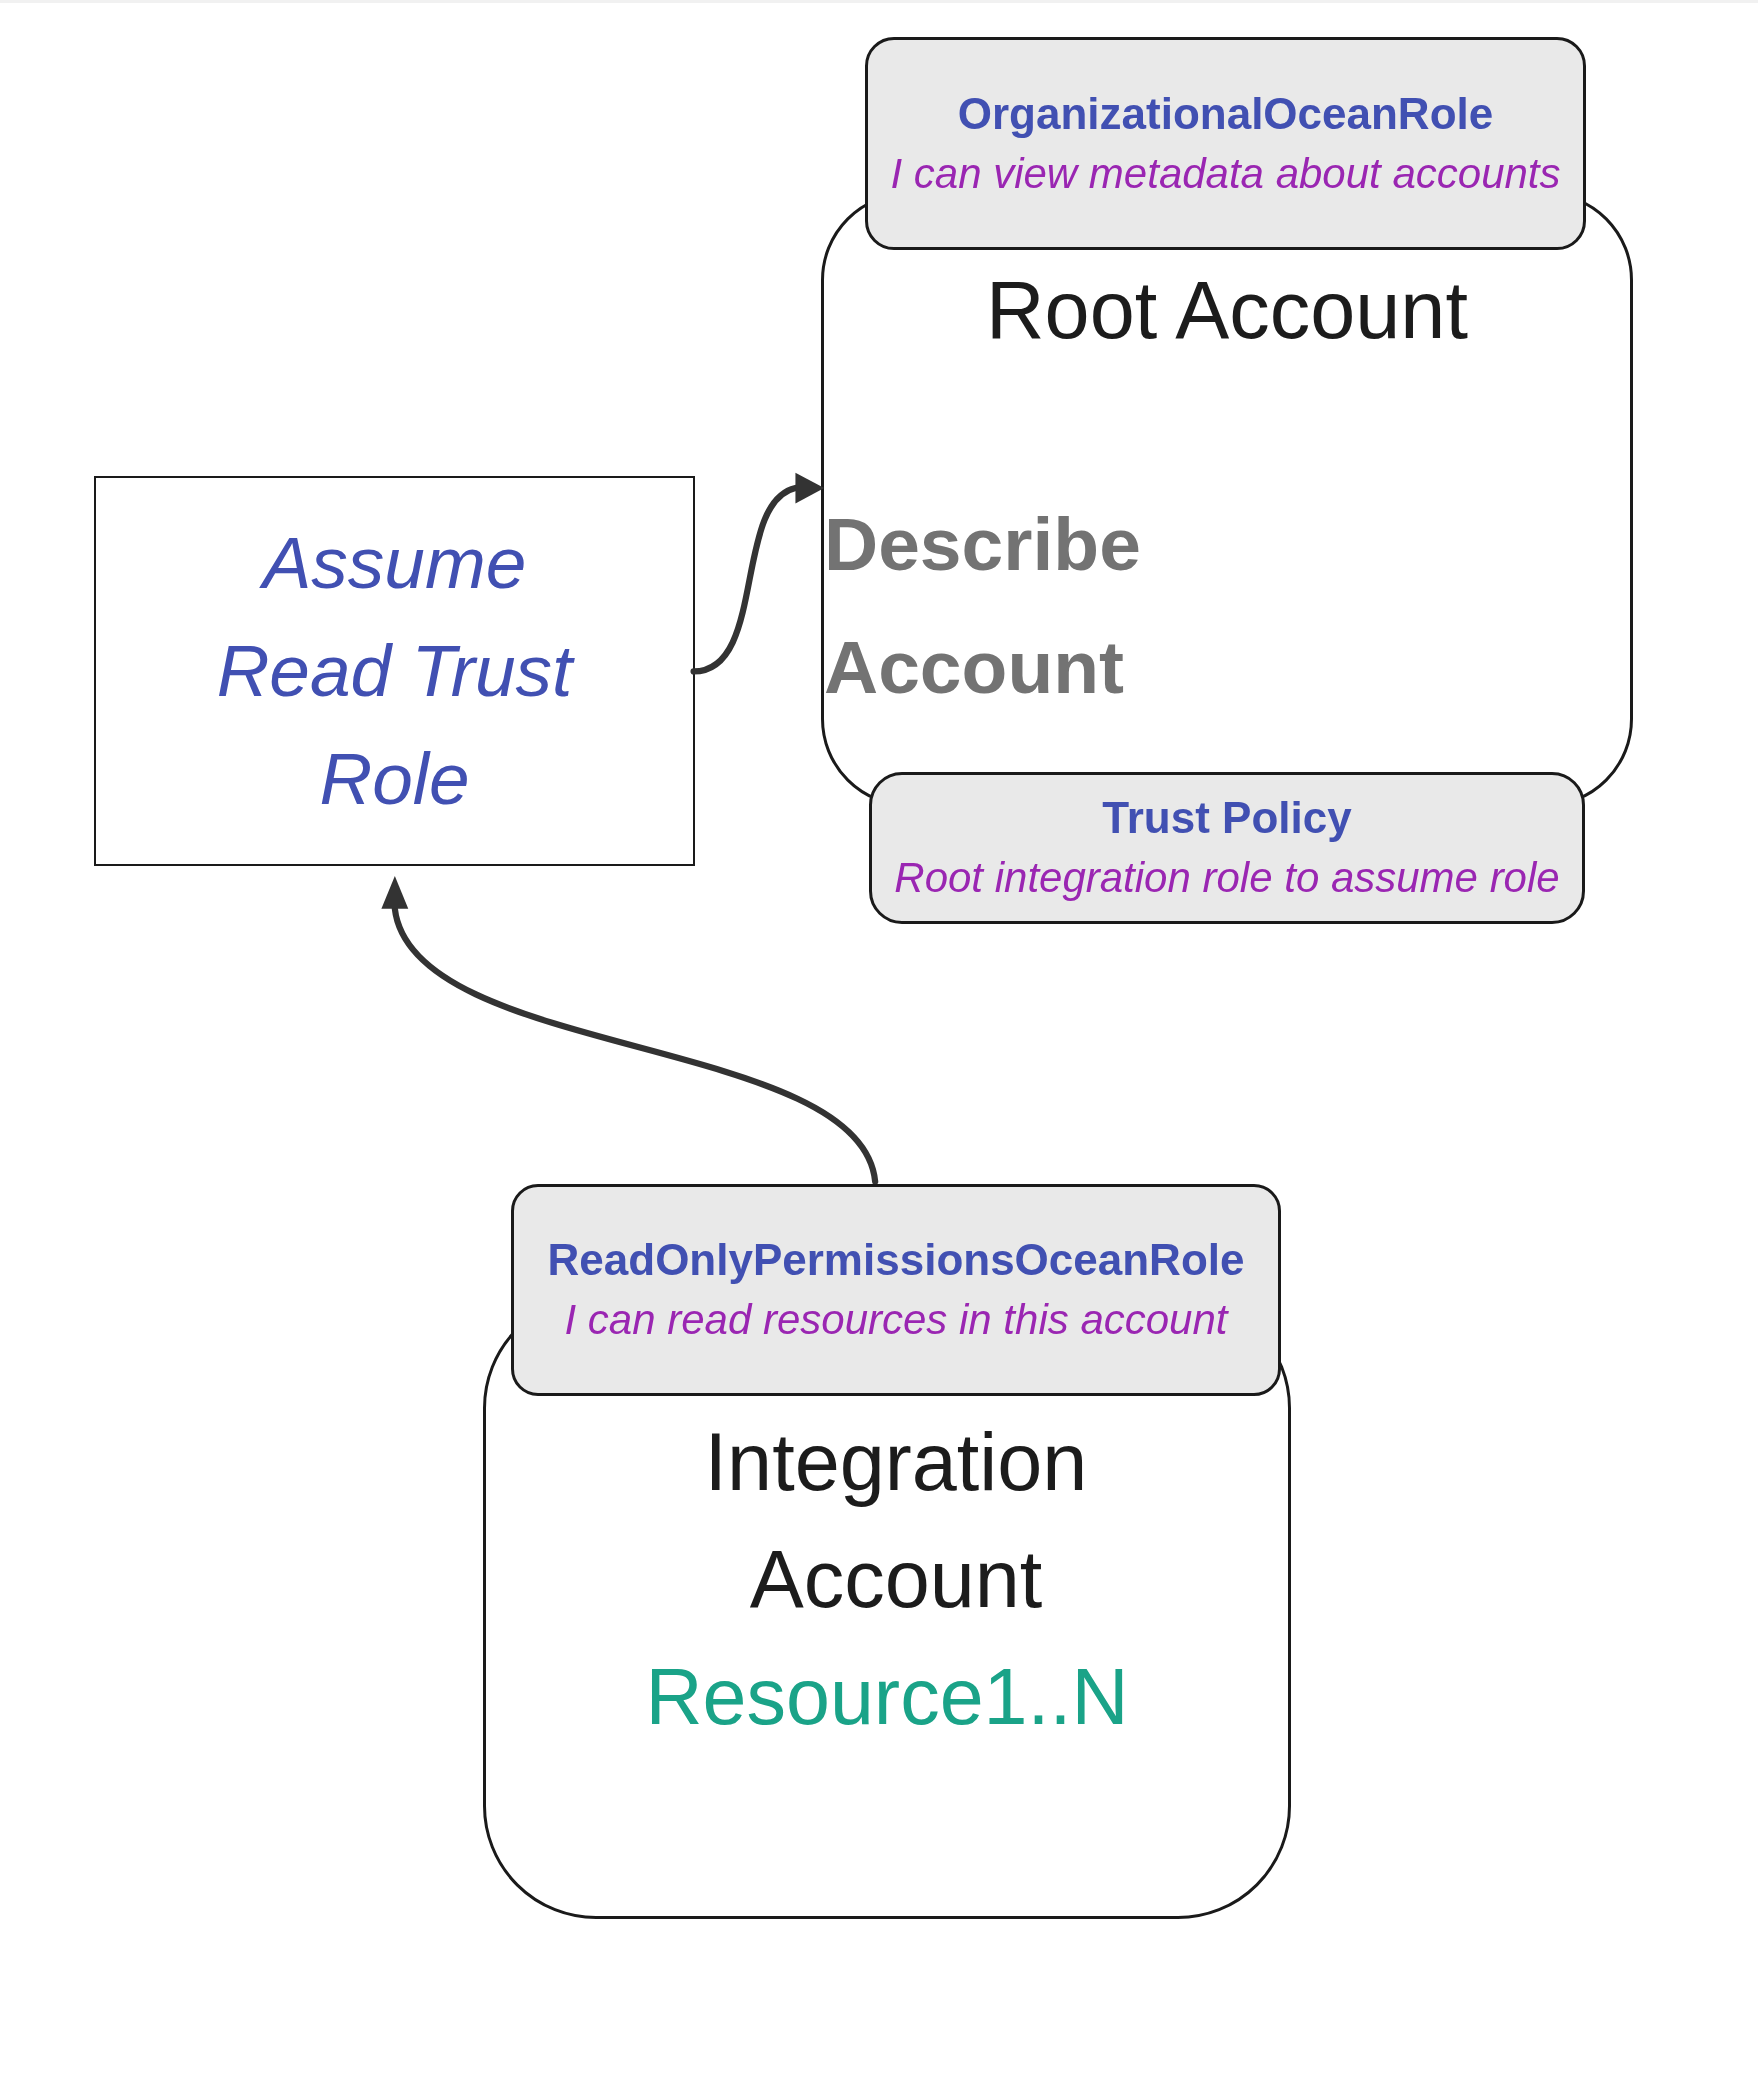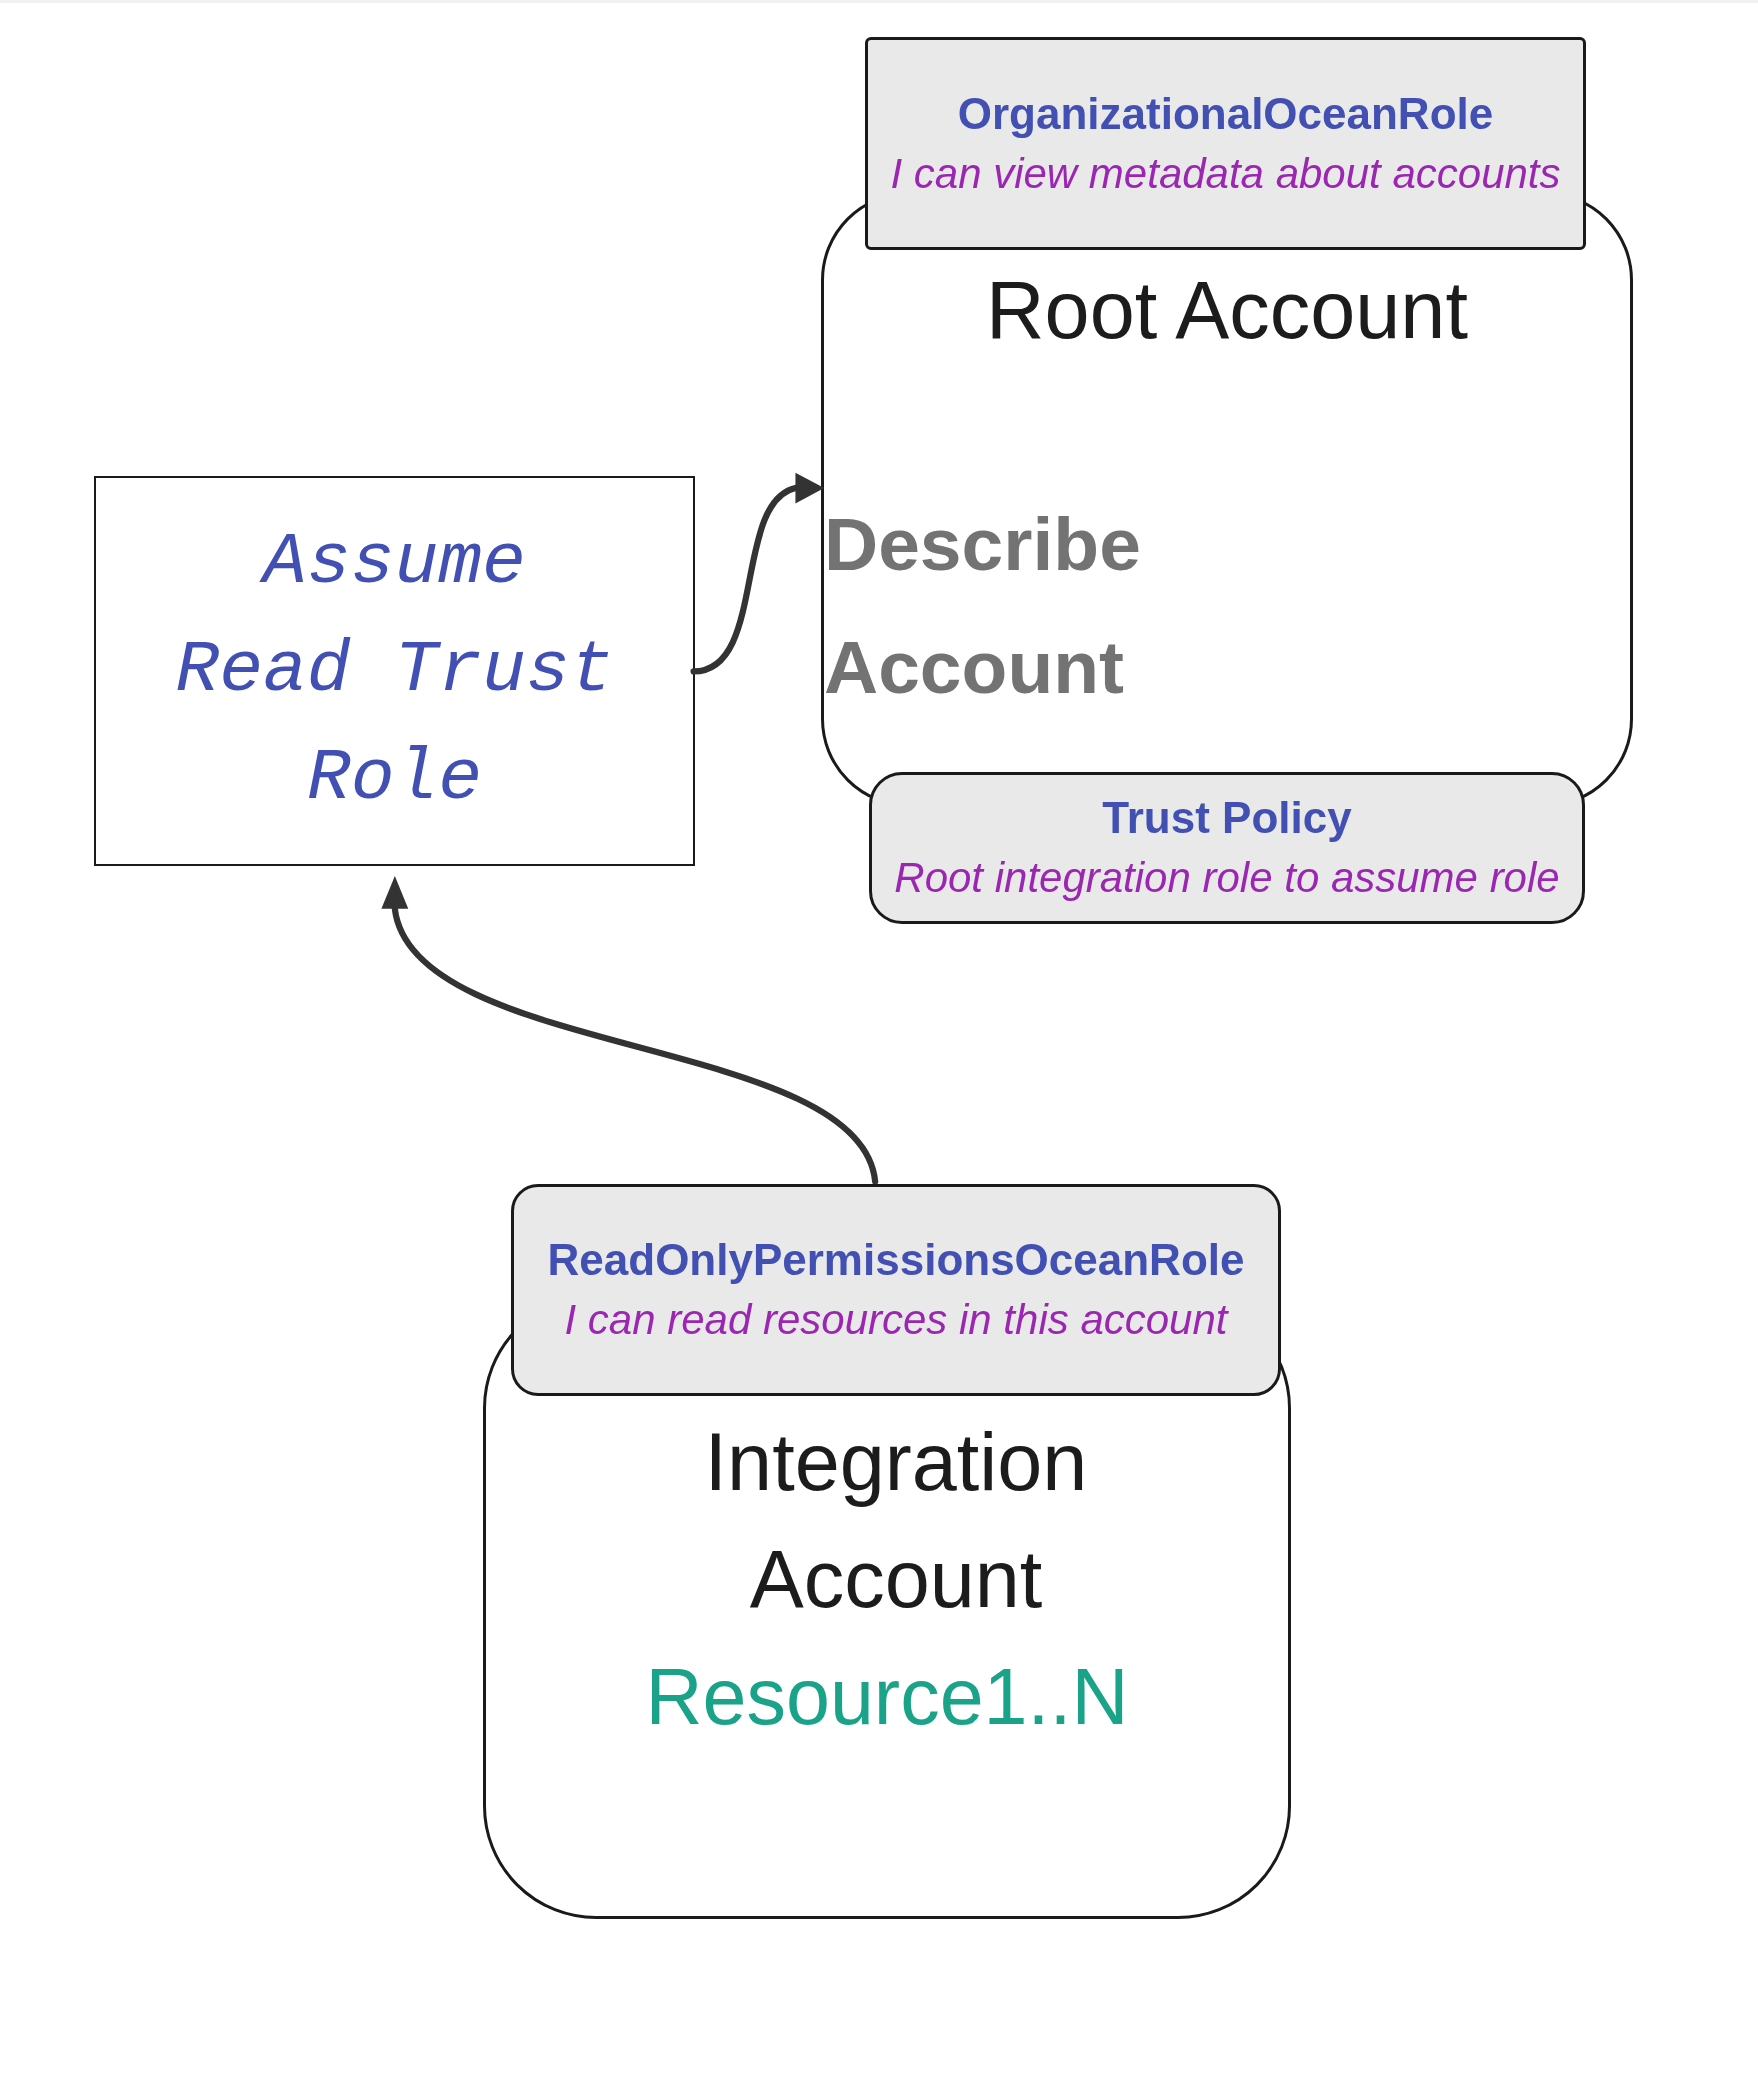--- a/index.html
+++ b/index.html
@@ -10,21 +10,21 @@
     background:#ffffff;
     font-family:"Liberation Sans","DejaVu Sans",sans-serif;
   }
   .top-hairline{
     position:absolute;left:0;top:0;width:100%;height:2.9px;
     background:#f1f1f1;
   }
   .arrows{position:absolute;left:0;top:0;z-index:5;}
   .plain-box{
     position:absolute;box-sizing:border-box;
-    background:#ffffff;border:2.9px solid #1a1a1a;z-index:2;font-family:Liberation Mono, monospace;
+    background:#ffffff;border:2.9px solid #1a1a1a;z-index:2;
   }
   .round-box{
     position:absolute;box-sizing:border-box;
     background:#ffffff;border:3.8px solid #1a1a1a;z-index:1;
   }
   .badge{
     position:absolute;box-sizing:border-box;
     background:#e9e9e9;border:3.8px solid #1a1a1a;z-index:10;
     display:flex;flex-direction:column;align-items:center;justify-content:center;
     text-align:center;
@@ -51,21 +51,21 @@
   .root-box .box-title{
     position:absolute;left:0;top:69px;width:100%;text-align:center;
     font-size:81px;color:#1c1c1c;white-space:nowrap;
   }
   .root-box .action-block{
     position:absolute;left:0;top:288px;width:100%;text-align:left;
     font-size:75px;font-weight:700;color:#737373;line-height:123px;white-space:nowrap;
   }
 
   
-  .org-badge{left:865px;top:37px;width:721px;height:213px;border-radius:6px;}
+  .org-badge{left:865px;top:37px;width:721px;height:213px;border-radius:29px;}
   .trust-badge{left:869px;top:764px;width:716px;height:152px;border-radius:33px;margin-top:8px;}
 
   
   .integration-box{left:483px;top:1295px;width:808px;height:624px;border-radius:113px;}
   .integration-box .int-block{
     position:absolute;left:0;top:106px;width:100%;text-align:center;line-height:117px;
   }
   .integration-box .int-title{font-size:81px;color:#1c1c1c;white-space:nowrap;padding-left:18px;}
   .integration-box .int-resources{font-size:79px;font-weight:400;color:#1aa388;white-space:nowrap;}
 

